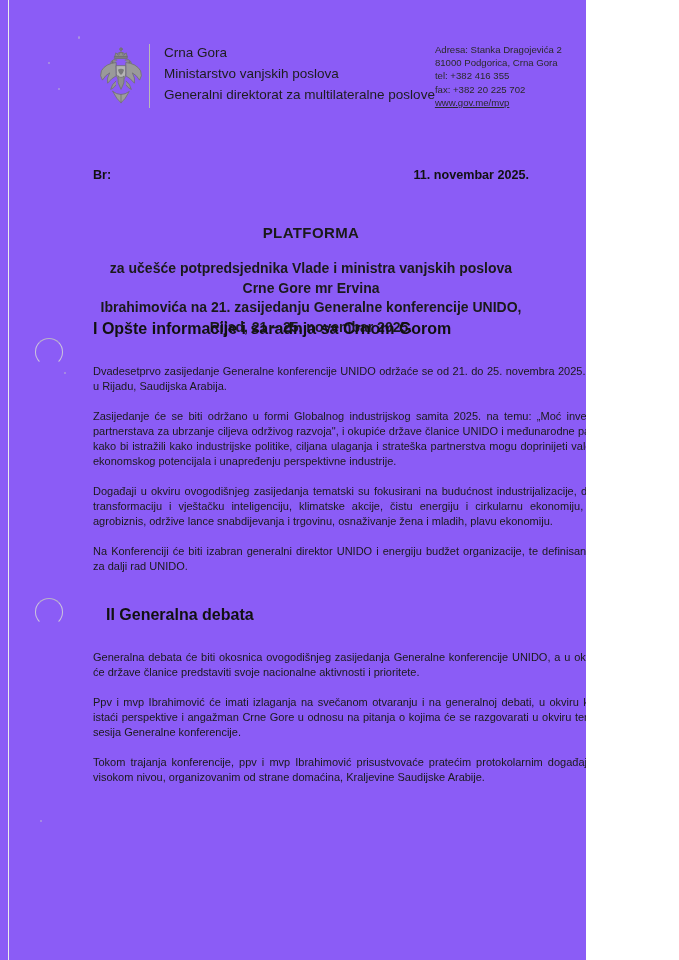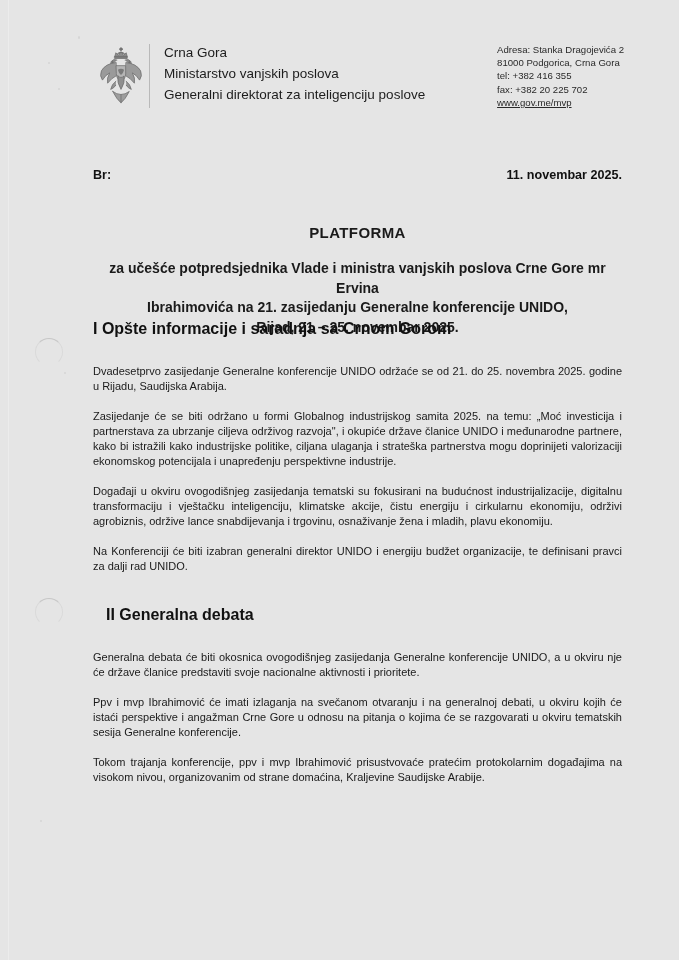--- a/index.html
+++ b/index.html
@@ -6,23 +6,23 @@
     margin: 0;
     padding: 0;
     background: #ffffff;
   }
   body {
     font-family: "Liberation Sans", sans-serif;
     color: #1a1a1a;
   }
   .page {
     position: relative;
-    width: 679px;
+    width: 586px;
     height: 960px;
-    background: #e5e5e5;
+    background: #8b5cf6;
     overflow: hidden;
   }
 
   
   .scan-edge-line {
     position: absolute;
     left: 8px;
     top: 0;
     width: 1px;
     height: 960px;
@@ -206,21 +206,21 @@
           <path d="M50 98 v16" stroke="#6e6e6e"></path>
         </g>
       </svg>
     </div>
 
     <div class="crest-divider"></div>
 
     <div class="org-lines">
       <div class="org-line">Crna Gora</div>
       <div class="org-line">Ministarstvo vanjskih poslova</div>
-      <div class="org-line">Generalni direktorat za inteligenciju poslove</div>
+      <div class="org-line">Generalni direktorat za multilateralne poslove</div>
     </div>
 
     <div class="contact-block">
       <div class="contact-line">Adresa: Stanka Dragojevića 2</div>
       <div class="contact-line">81000 Podgorica, Crna Gora</div>
       <div class="contact-line">tel: +382 416 355</div>
       <div class="contact-line">fax: +382 20 225 702</div>
       <div class="contact-line contact-url">www.gov.me/mvp</div>
     </div>
   </div>

